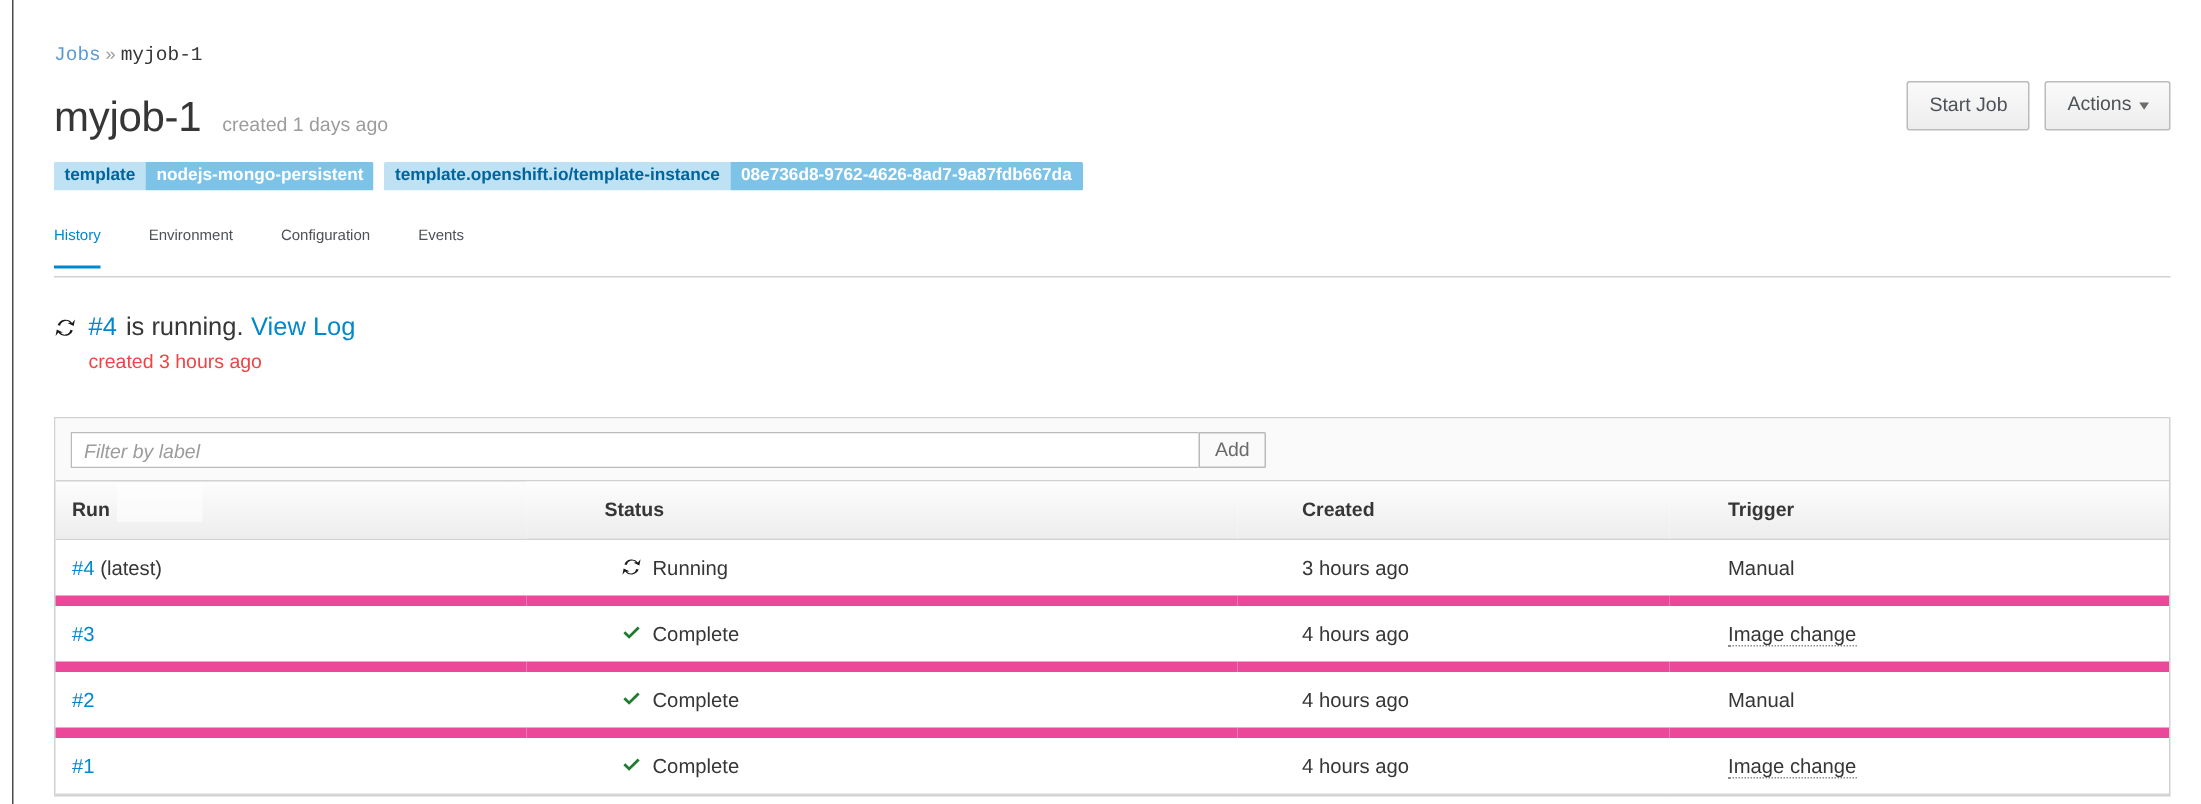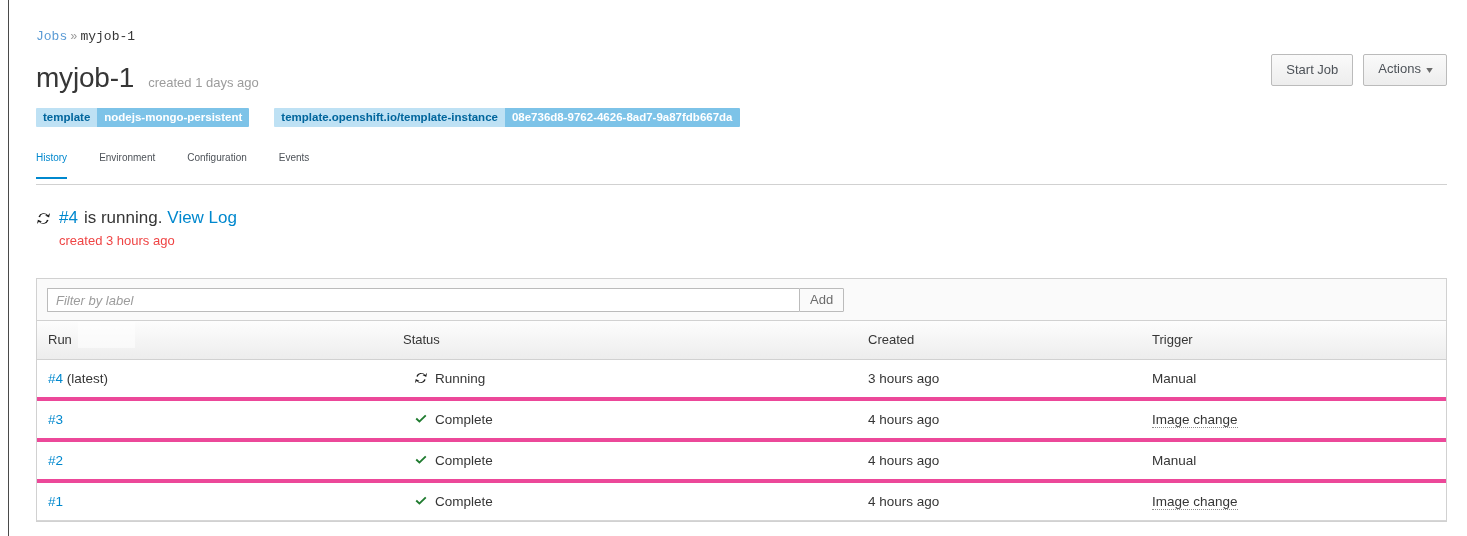--- a/index.html
+++ b/index.html
@@ -103,21 +103,21 @@
     font-size: 10px;
     color: #6b6b6b;
     transform: scaleX(1.3);
   }
 
   
   .labels {
     margin-top: 14px;
     display: flex;
     align-items: center;
-    gap: 25px;
+    gap: 7px;
     height: 19px;
   }
   .label-pair {
     display: inline-flex;
     align-items: stretch;
     height: 19px;
     border-radius: 1px;
     overflow: hidden;
     font-size: 11.5px;
     font-weight: bold;
@@ -250,21 +250,21 @@
   table.runs {
     width: 100%;
     border-collapse: collapse;
     table-layout: fixed;
   }
   table.runs thead th {
     background: linear-gradient(to bottom, #fdfdfd 0%, #ededed 100%);
     border-bottom: 1px solid #d1d1d1;
     text-align: left;
     font-size: 13px;
-    font-weight: normal;
+    font-weight: bold;
     color: #363636;
     padding: 11px 0 11px 11px;
     height: 38px;
   }
   table.runs thead th.col-run { width: 314px; position: relative; }
   table.runs thead th.col-status { width: 474px; }
   table.runs thead th.col-created { width: 288px; }
   table.runs thead th.col-trigger { width: auto; }
 
   
@@ -272,21 +272,21 @@
     position: absolute;
     left: 41px;
     top: 1px;
     width: 57px;
     height: 26px;
     background: rgba(255,255,255,0.55);
     pointer-events: none;
   }
 
   table.runs tbody td {
-    border-bottom: 4px solid #ec4899;
+    border-bottom: 7px solid #ec4899;
     font-size: 13.5px;
     color: #363636;
     padding: 11px 0 11px 11px;
     height: 38px;
     vertical-align: middle;
   }
   table.runs tbody tr:last-child td { border-bottom: 1px solid #d6d6d6; }
 
   td a.run-link {
     color: #0088ce;

